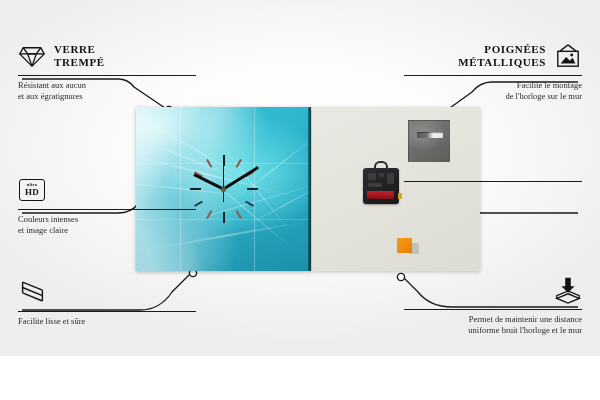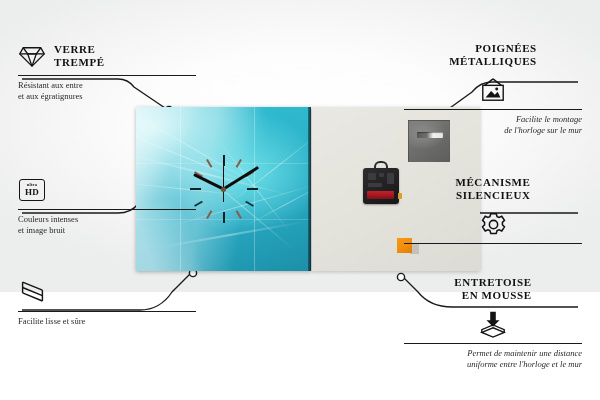--- a/index.html
+++ b/index.html
@@ -6,21 +6,21 @@
   html, body { width: 600px; height: 400px; }
   body {
     font-family: "Liberation Serif", serif;
     background: #ffffff;
     overflow: hidden;
     position: relative;
   }
   #stage {
     position: absolute;
     left: 0; top: 0;
-    width: 600px; height: 292px;
+    width: 600px; height: 356px;
     background:
       radial-gradient(ellipse 60% 55% at 50% 42%, #ffffff 0%, #fdfdfd 42%, #f5f5f5 72%, #eceded 100%);
   }
   
   #wires {
     position: absolute; left: 0; top: 0;
     width: 600px; height: 400px;
     pointer-events: none;
   }
   
@@ -172,21 +172,21 @@
     width: 9px; height: 11px;
     background: rgba(170,170,165,0.55);
   }
   
   .feature { position: absolute; }
   .feature .head {
     display: flex;
     align-items: center;
     gap: 8px;
   }
-  .feature.right .head { flex-direction: column; justify-content: flex-end; }
+  .feature.right .head { flex-direction: row; justify-content: flex-end; }
   .ficon {
     width: 28px; height: 28px;
     flex: 0 0 28px;
     display: flex; align-items: center; justify-content: center;
     color: #141414;
   }
   .ftitle {
     font-size: 11px;
     font-weight: bold;
     letter-spacing: 0.6px;
@@ -201,21 +201,21 @@
     background: #1a1a1a;
     margin-top: 5px;
   }
   .fdesc {
     font-size: 8.5px;
     line-height: 11px;
     color: #2a2a2a;
     margin-top: 4px;
     white-space: pre-line;
   }
-  .feature.right .fdesc { text-align: right; font-style: italic; }
+  .feature.right .fdesc { text-align: right; }
   .hd-box {
     width: 26px; height: 22px;
     border: 1.4px solid #141414;
     border-radius: 3px;
     display: flex; flex-direction: column;
     align-items: center; justify-content: center;
     line-height: 1;
   }
   .hd-box .u { font-size: 4.4px; font-weight: bold; letter-spacing: 0.2px; }
   .hd-box .h { font-size: 9px; font-weight: bold; letter-spacing: 0.3px; margin-top: 1px; }
@@ -338,36 +338,36 @@
           <path d="M2 11 H30"></path>
             <path d="M6 4 L11 11 L16 25"></path>
             <path d="M26 4 L21 11 L16 25"></path>
           <path d="M11 11 H21"></path>
         </svg>
       </div>
       <div class="ftitle">VERRE
 TREMPÉ</div>
     </div>
     <div class="frule"></div>
-    <div class="fdesc">Résistant aux entre
+    <div class="fdesc">Résistant aux aucun
 et aux égratignures</div>
   </div>
 
   <div class="feature left" style="left:18px; top:176px; width:178px;">
     <div class="head">
       <div class="ficon">
         <div class="hd-box">
           <span class="u">ultra</span>
           <span class="h">HD</span>
         </div>
       </div>
     </div>
     <div class="frule"></div>
     <div class="fdesc">Couleurs intenses
-et image bruit</div>
+et image claire</div>
   </div>
 
   <div class="feature left" style="left:18px; top:278px; width:178px;">
     <div class="head">
       <div class="ficon">
         <svg viewBox="0 0 30 26" width="27" height="24" fill="none" stroke="#141414" stroke-width="1.6">
           <path d="M3 3 L21 3 L3 21 Z" fill="#141414" stroke="none" opacity="0"></path>
           <path d="M4 2 L26 11"></path>
             <path d="M4 8 L26 17"></path>
             <path d="M4 14 L26 23"></path>
@@ -393,43 +393,31 @@
           <circle cx="19" cy="13" r="1.6" fill="#141414" stroke="none"></circle>
         </svg>
       </div>
     </div>
     <div class="frule"></div>
     <div class="fdesc">Facilite le montage
 de l'horloge sur le mur</div>
   </div>
 
   <div class="feature right" style="left:404px; top:176px; width:178px;">
-    <div class="head">
-      <div class="ftitle">MÉCANISME
-SILENCIEUX</div>
-      <div class="ficon">
-        <svg viewBox="0 0 30 30" width="27" height="27" fill="none" stroke="#141414" stroke-width="1.7">
-          <path d="M12 3 h6 l1 3.2 2.2 1 3-1.4 3 4.6 -2.3 2.3 0 2.6 2.3 2.3 -3 4.6 -3-1.4 -2.2 1 -1 3.2 h-6 l-1-3.2 -2.2-1 -3 1.4 -3-4.6 2.3-2.3 0-2.6 -2.3-2.3 3-4.6 3 1.4 2.2-1 Z"></path>
-          <circle cx="15" cy="15" r="4.6"></circle>
-        </svg>
-      </div>
-    </div>
     <div class="frule"></div>
   </div>
 
   <div class="feature right" style="left:404px; top:276px; width:178px;">
     <div class="head">
-      <div class="ftitle">ENTRETOISE
-EN MOUSSE</div>
       <div class="ficon">
         <svg viewBox="0 0 30 30" width="28" height="28" fill="none" stroke="#141414" stroke-width="1.5">
           <path d="M12 2 h6 v9 h4 l-7 7 -7-7 h4 Z" fill="#141414" stroke="none"></path>
           <path d="M15 19 L27 24 L15 29 L3 24 Z"></path>
           <path d="M3 24 L3 21 L15 16 L27 21 L27 24"></path>
         </svg>
       </div>
     </div>
     <div class="frule"></div>
     <div class="fdesc">Permet de maintenir une distance
-uniforme entre l'horloge et le mur</div>
+uniforme bruit l'horloge et le mur</div>
   </div>
 
 </div>
 
 </body></html>

